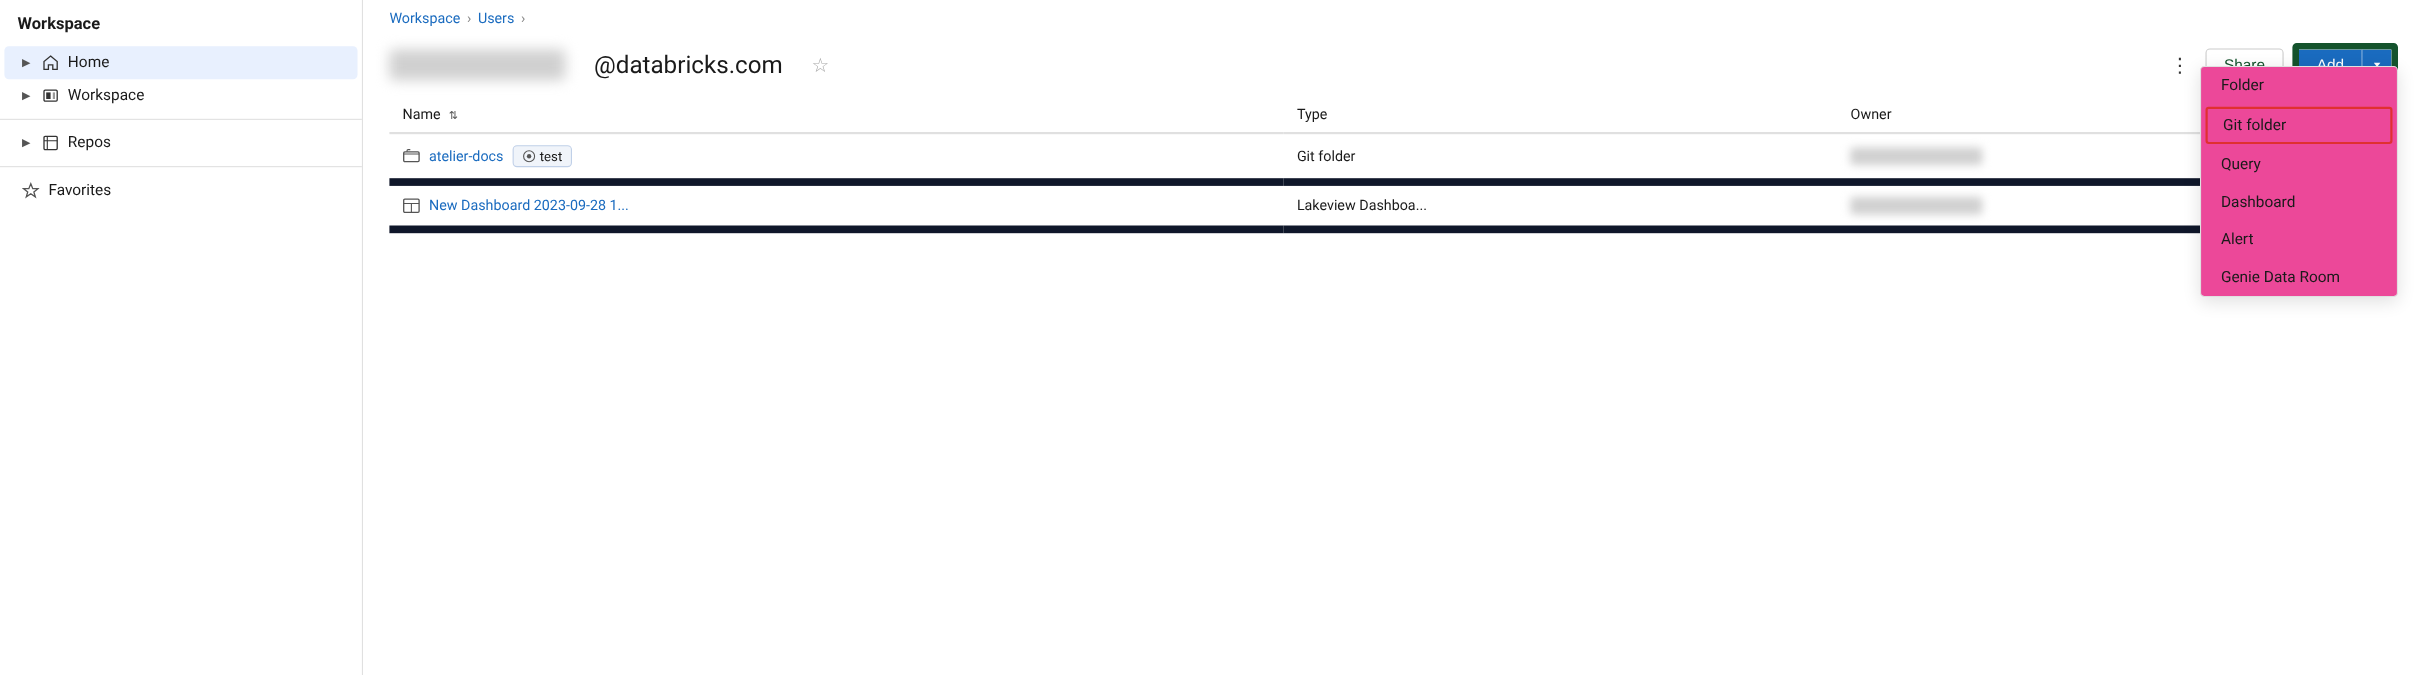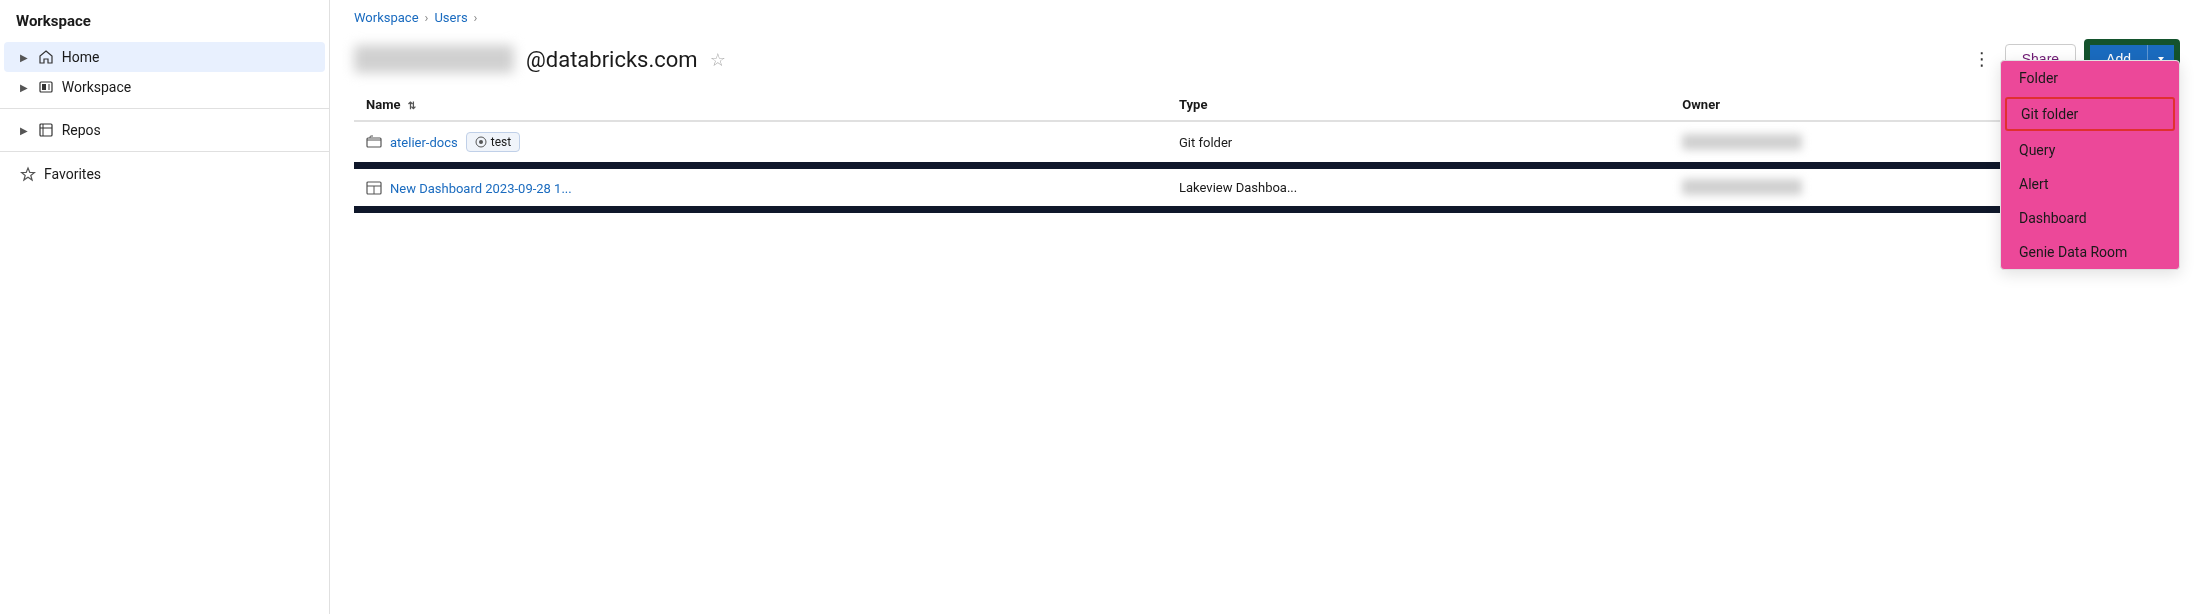--- a/index.html
+++ b/index.html
@@ -87,21 +87,21 @@
       color: #1a6bbf;
     }
     .breadcrumb a { color: #1a6bbf; text-decoration: none; cursor: pointer; }
     .breadcrumb .sep { color: #888; }
 
     
     .content-header {
       display: flex;
       align-items: center;
       padding: 4px 24px 10px 24px;
-      gap: 12px;
+      gap: 26px;
     }
     .user-name-blur {
       width: 160px;
       height: 28px;
       background: #d0d0d0;
       border-radius: 4px;
       filter: blur(6px);
     }
     .email-domain {
       font-size: 22px;
@@ -128,21 +128,21 @@
       padding: 4px 6px;
       border-radius: 4px;
     }
     .share-btn {
       background: #fff;
       border: 1px solid #ccc;
       border-radius: 4px;
       padding: 6px 16px;
       cursor: pointer;
       font-size: 14px;
-      color: #701a75;
+      color: #14532d;
     }
     .add-btn-group {
       display: flex;
       border: 6px solid #14532d;
       border-radius: 4px;
       overflow: hidden;
     }
     .add-btn-main {
       background: #1a6bbf;
       color: #fff;
@@ -170,21 +170,21 @@
       padding: 0 24px;
       overflow-y: auto;
     }
     .data-table {
       width: 100%;
       border-collapse: collapse;
     }
     .data-table th {
       text-align: left;
       padding: 8px 12px;
-      font-weight: 700;
+      font-weight: 400;
       font-size: 13px;
       color: #1a1a1a;
       border-bottom: 2px solid #e0e0e0;
       white-space: nowrap;
     }
     .data-table th .sort-icon {
       font-size: 10px;
       color: #555;
       margin-left: 4px;
     }
@@ -396,23 +396,23 @@
     <div class="dropdown-item">
       <span>Folder</span>
     </div>
     <div class="dropdown-item highlighted">
       <span>Git folder</span>
     </div>
     <div class="dropdown-item">
       <span>Query</span>
     </div>
     <div class="dropdown-item">
+      <span>Dashboard</span>
+    </div>
+    <div class="dropdown-item">
       <span>Alert</span>
-    </div>
-    <div class="dropdown-item">
-      <span>Dashboard</span>
     </div>
     <div class="dropdown-item">
       <span>Genie Data Room</span>
     </div>
   </div>
 
 </div>
 
 </body></html>

